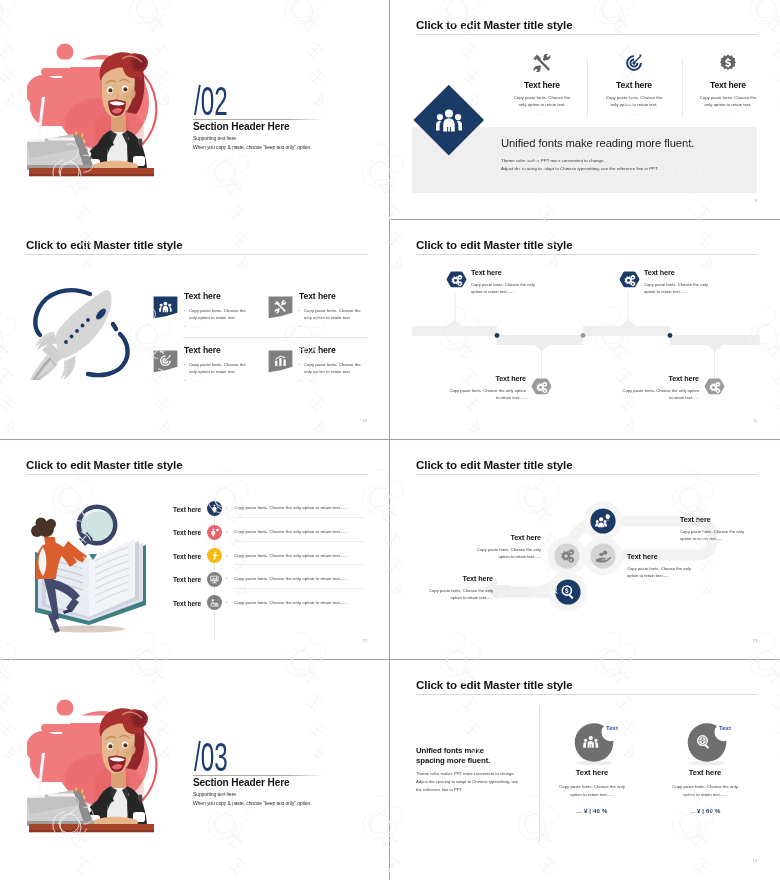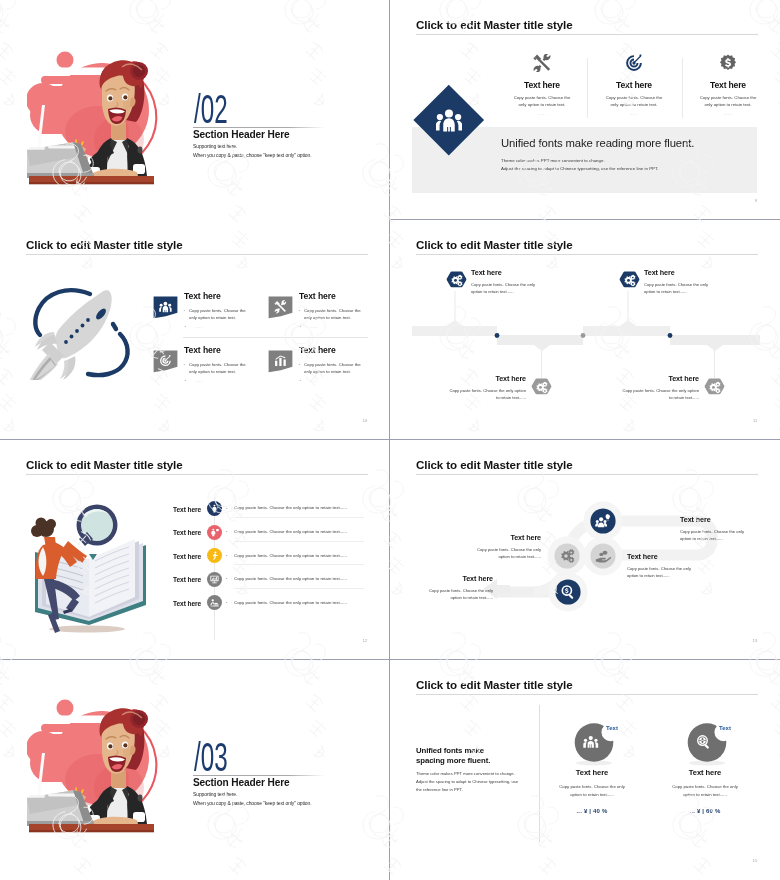--- a/index.html
+++ b/index.html
@@ -368,21 +368,21 @@
   </mask>
  </defs>
 </svg>
 
 <div class="grid">
   <div class="gl vline"></div>
   <div class="gl hline" style="top:219px"></div>
   <div class="gl hline" style="top:439px"></div>
   <div class="gl hline" style="top:659px"></div>
 
-  <div class="slide" style="left:0;top:12px">
+  <div class="slide" style="left:0;top:4px">
     <svg class="ill" width="135" height="140" style="position:absolute;left:27px;top:38px" viewBox="0 0 135 140">
         <use href="#ill-woman"></use>
       </svg>
     <div class="sec-num">/02</div>
     <div class="sec-rule"></div>
     <div class="sec-head">Section Header Here</div>
     <div class="sec-s1">Supporting text here.</div>
     <div class="sec-s2">When you copy &amp; paste, choose "keep text only" option.</div>
   </div>
 

